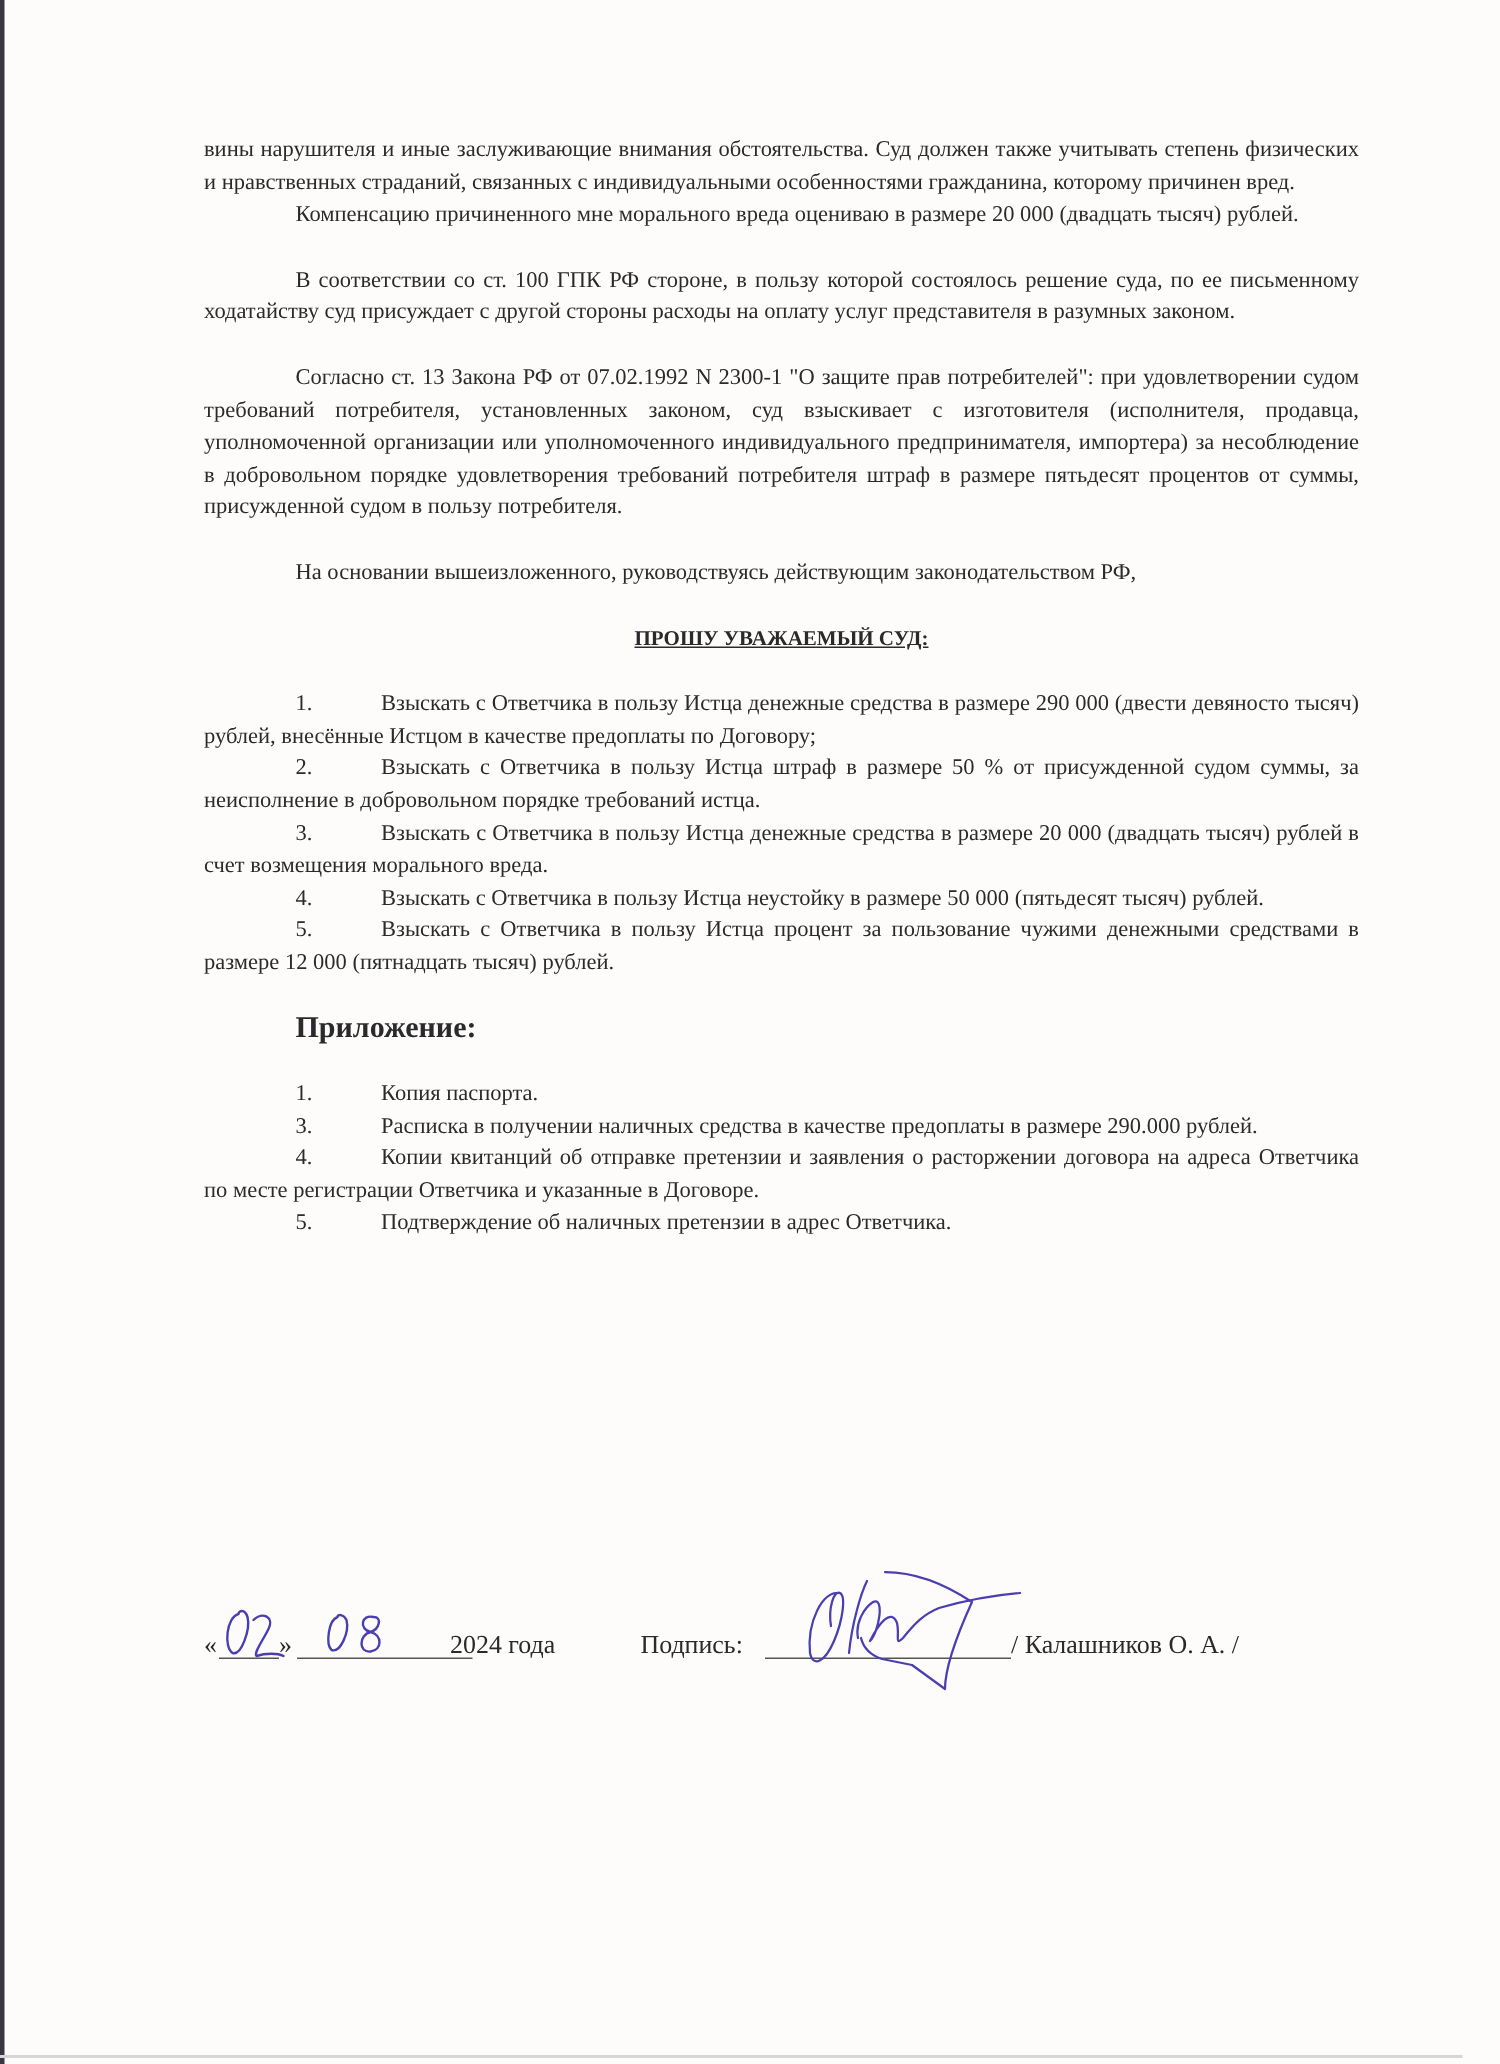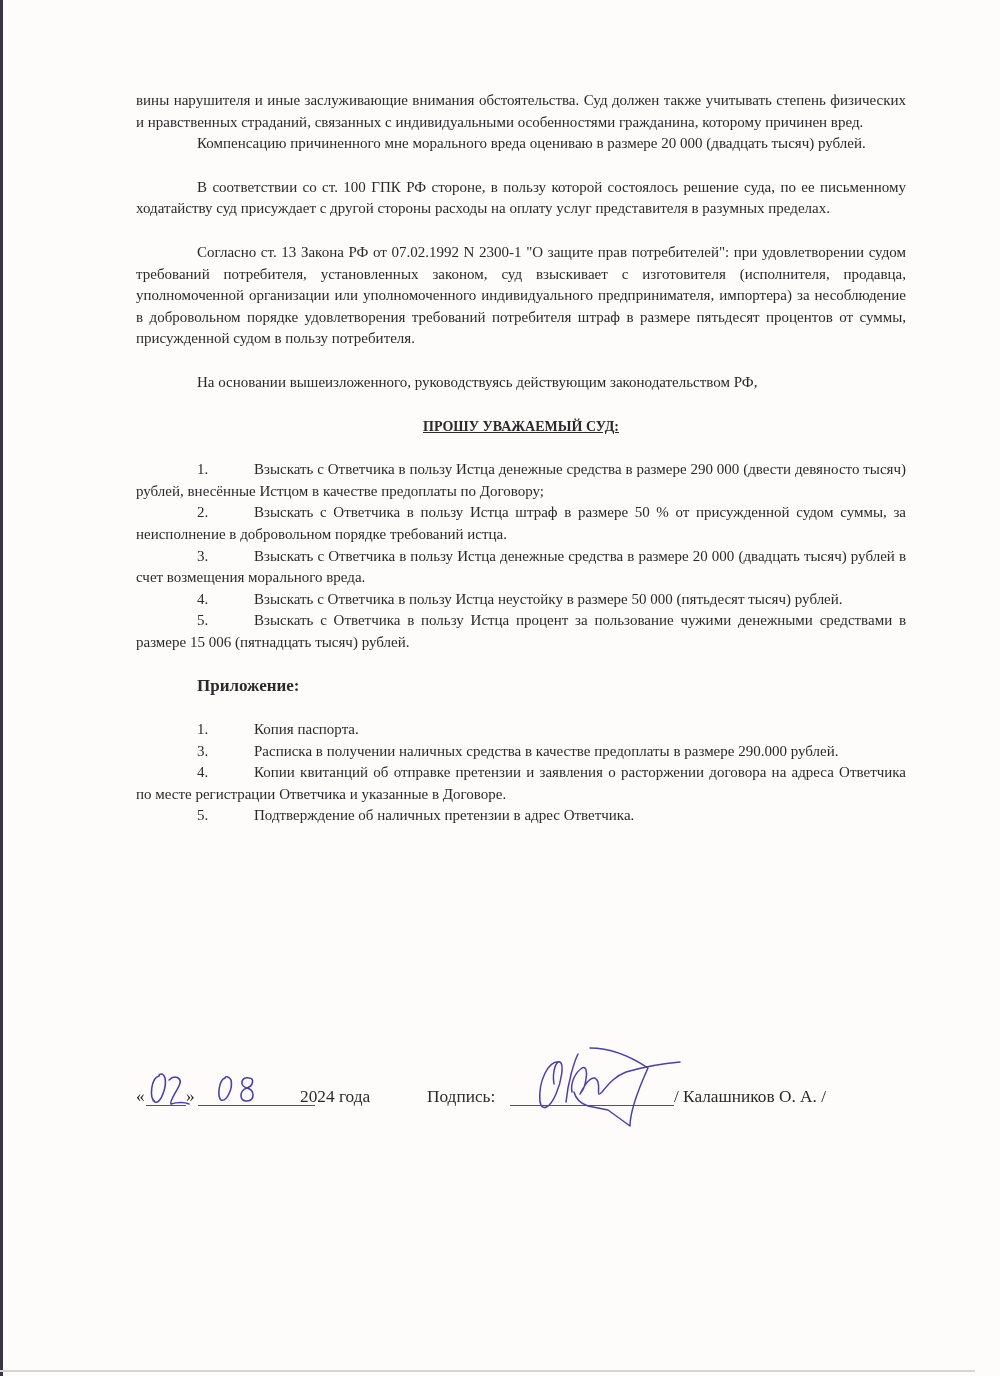--- a/index.html
+++ b/index.html
@@ -14,54 +14,54 @@
     .page { position: absolute; left: 136px; top: 90px; width: 770px; }
     p { margin: 0; font-size: 15px; line-height: 21.6px; text-align: justify; }
     .indent { text-indent: 61px; }
     .gap { height: 22px; }
     .heading {
       text-align: center; font-weight: bold; text-decoration: underline;
       font-size: 14px; line-height: 21.6px; margin: 0;
     }
     .list-item { position: relative; text-indent: 0; }
     .list-item .num { display: inline-block; width: 57px; padding-left: 61px; }
-    .app-title { font-weight: bold; padding-left: 61px; font-size: 17px; line-height: 21.6px; }
+    .app-title { font-weight: bold; padding-left: 61px; font-size: 20px; line-height: 21.6px; }
     .sig-row {
       position: absolute; left: 136px; top: 1086px; width: 780px; height: 40px;
       font-size: 17.3px; line-height: 21.6px; white-space: nowrap;
     }
     .sig-row span { position: absolute; top: 0; }
     .line { position: absolute; height: 1px; background: #555; }
     .hand { position: absolute; }
   </style>
 </head>
 <body>
 
 <div class="scan-edge-left"></div>
 <div class="scan-edge-bottom"></div>
 
 <div class="page">
   <p>вины нарушителя и иные заслуживающие внимания обстоятельства. Суд должен также учитывать степень физических и нравственных страданий, связанных с индивидуальными особенностями гражданина, которому причинен вред.</p>
   <p class="indent">Компенсацию причиненного мне морального вреда оцениваю в размере 20 000 (двадцать тысяч) рублей.</p>
   <div class="gap"></div>
-  <p class="indent">В соответствии со ст. 100 ГПК РФ стороне, в пользу которой состоялось решение суда, по ее письменному ходатайству суд присуждает с другой стороны расходы на оплату услуг представителя в разумных пределах.</p>
+  <p class="indent">В соответствии со ст. 100 ГПК РФ стороне, в пользу которой состоялось решение суда, по ее письменному ходатайству суд присуждает с другой стороны расходы на оплату услуг представителя в разумных законом.</p>
   <div class="gap"></div>
   <p class="indent">Согласно ст. 13 Закона РФ от 07.02.1992 N 2300-1 "О защите прав потребителей": при удовлетворении судом требований потребителя, установленных законом, суд взыскивает с изготовителя (исполнителя, продавца, уполномоченной организации или уполномоченного индивидуального предпринимателя, импортера) за несоблюдение в добровольном порядке удовлетворения требований потребителя штраф в размере пятьдесят процентов от суммы, присужденной судом в пользу потребителя.</p>
   <div class="gap"></div>
   <p class="indent">На основании вышеизложенного, руководствуясь действующим законодательством РФ,</p>
   <div class="gap"></div>
   <p class="heading">ПРОШУ УВАЖАЕМЫЙ СУД:</p>
   <div class="gap"></div>
 
   <div>
     <p class="list-item"><span class="num">1.</span><span>Взыскать с Ответчика в пользу Истца денежные средства в размере 290 000 (двести девяносто тысяч) рублей, внесённые Истцом в качестве предоплаты по Договору;</span></p>
     <p class="list-item"><span class="num">2.</span><span>Взыскать с Ответчика в пользу Истца штраф в размере 50 % от присужденной судом суммы, за неисполнение в добровольном порядке требований истца.</span></p>
     <p class="list-item"><span class="num">3.</span><span>Взыскать с Ответчика в пользу Истца денежные средства в размере 20 000 (двадцать тысяч) рублей в счет возмещения морального вреда.</span></p>
     <p class="list-item"><span class="num">4.</span><span>Взыскать с Ответчика в пользу Истца неустойку в размере 50 000 (пятьдесят тысяч) рублей.</span></p>
-    <p class="list-item"><span class="num">5.</span><span>Взыскать с Ответчика в пользу Истца процент за пользование чужими денежными средствами в размере 15 006 (пятнадцать тысяч) рублей.</span></p>
+    <p class="list-item"><span class="num">5.</span><span>Взыскать с Ответчика в пользу Истца процент за пользование чужими денежными средствами в размере 12 000 (пятнадцать тысяч) рублей.</span></p>
   </div>
 
   <div class="gap"></div>
   <p class="app-title">Приложение:</p>
   <div class="gap"></div>
 
   <div>
     <p class="list-item"><span class="num">1.</span><span>Копия паспорта.</span></p>
     <p class="list-item"><span class="num">3.</span><span>Расписка в получении наличных средства в качестве предоплаты в размере 290.000 рублей.</span></p>
     <p class="list-item"><span class="num">4.</span><span>Копии квитанций об отправке претензии и заявления о расторжении договора на адреса Ответчика по месте регистрации Ответчика и указанные в Договоре.</span></p>

